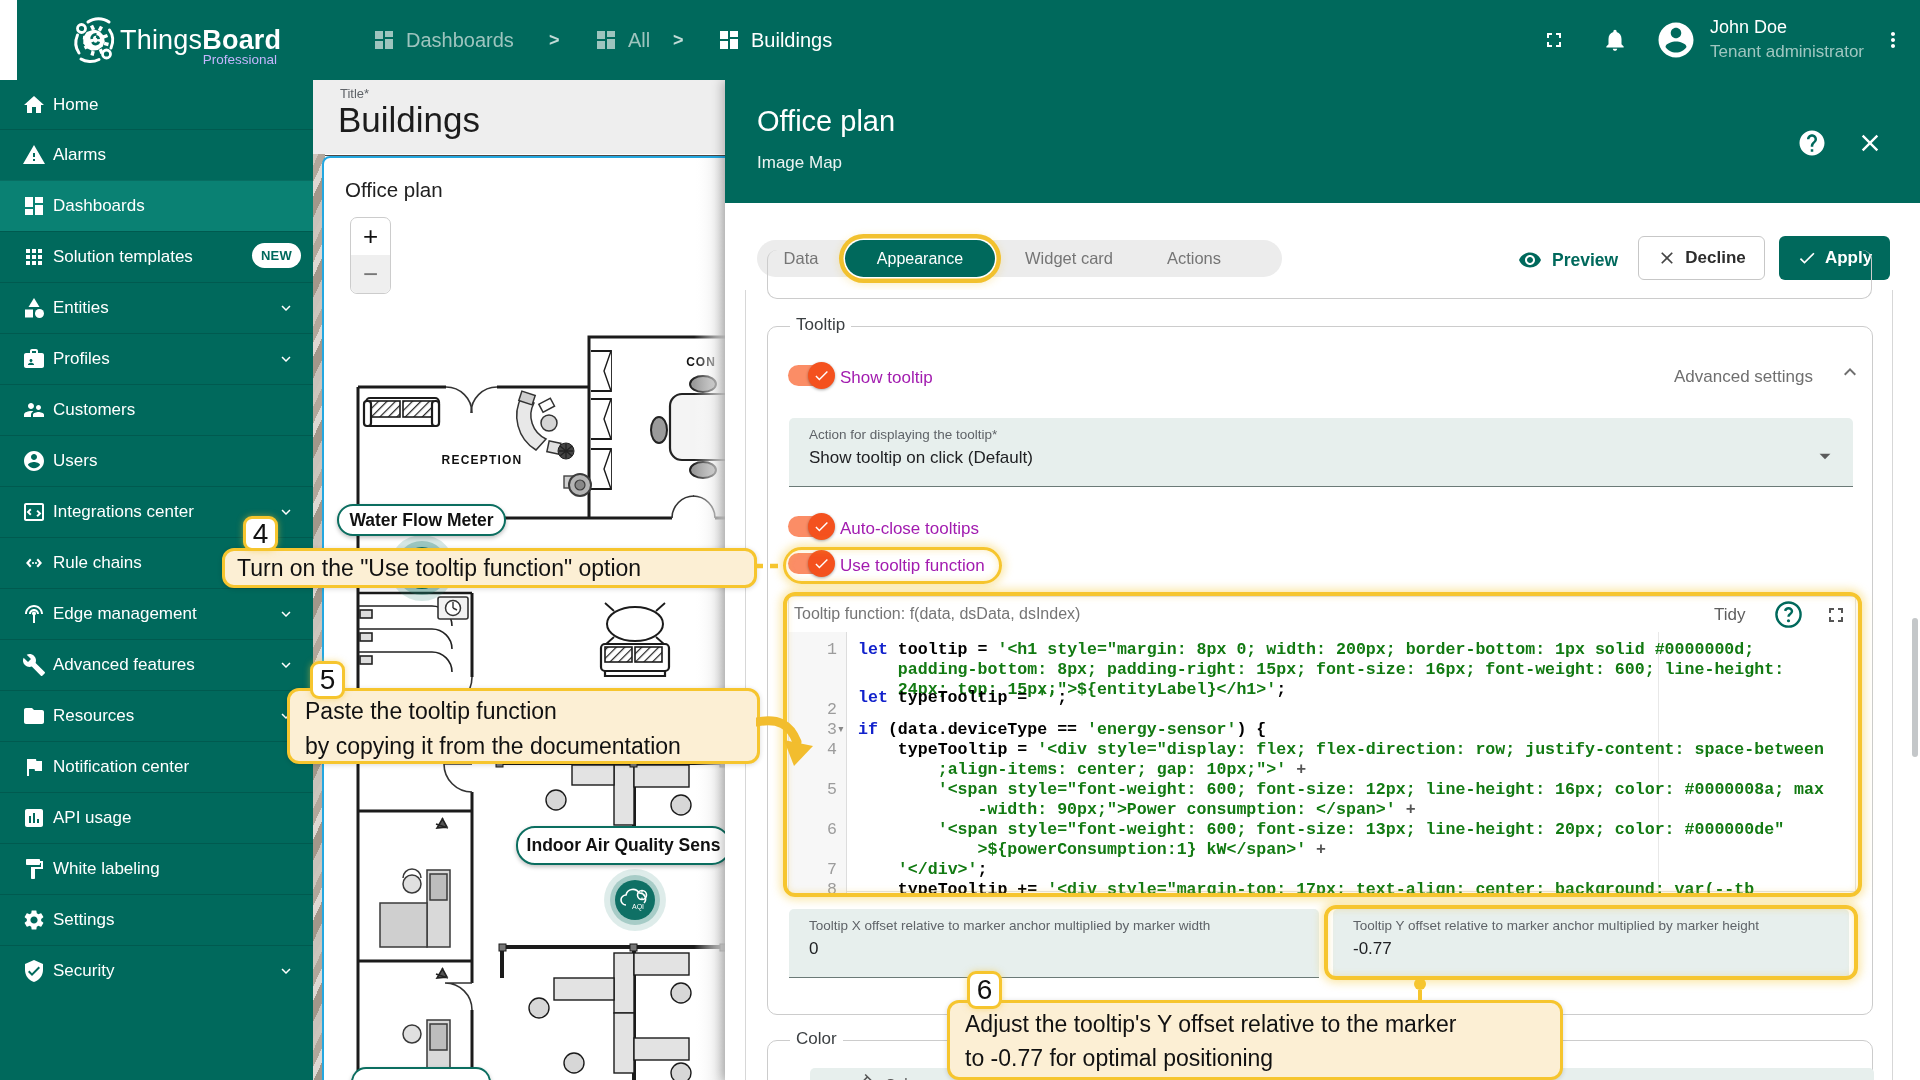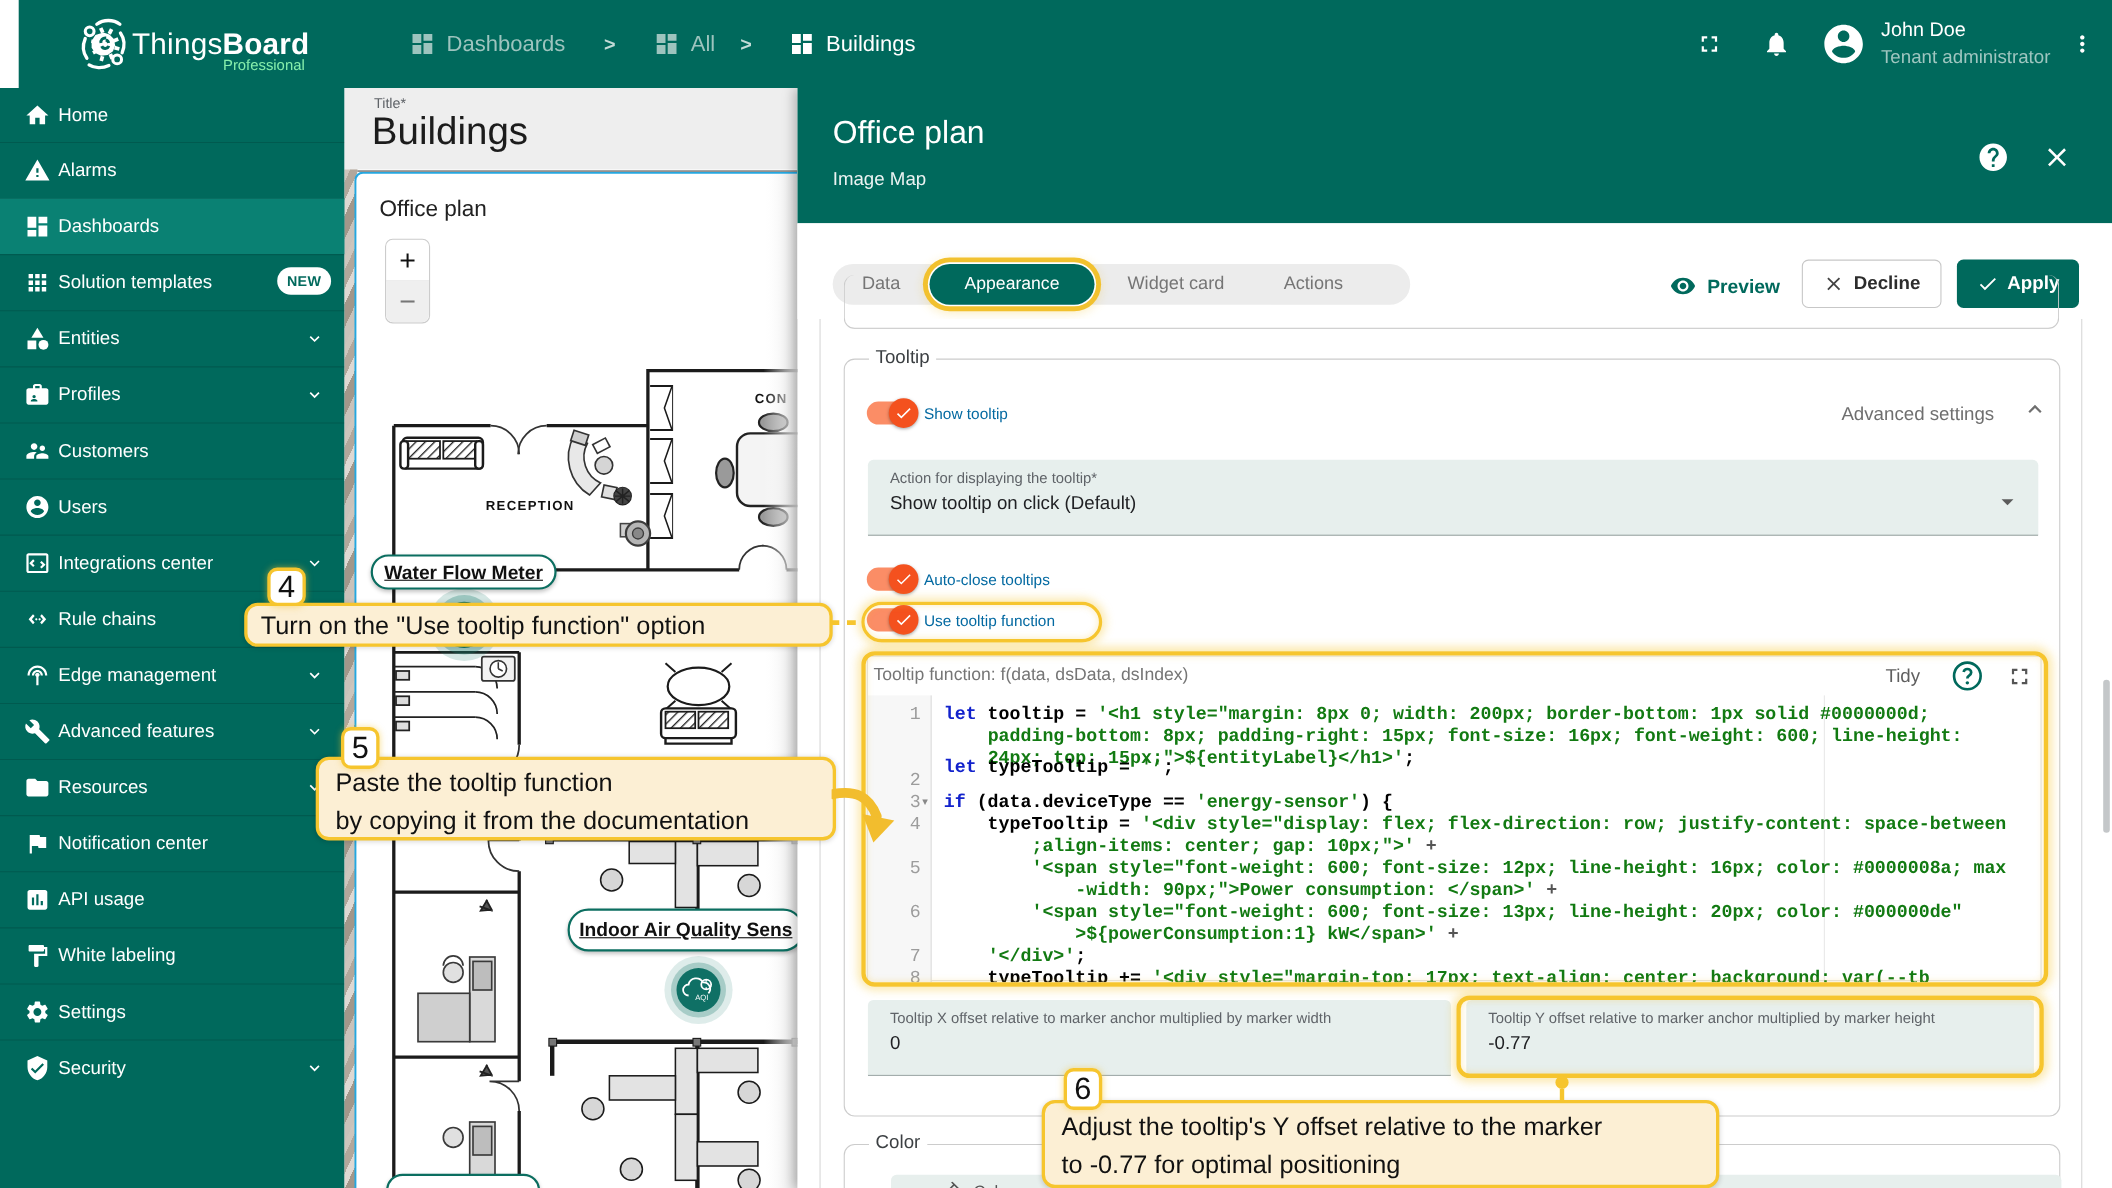--- a/index.html
+++ b/index.html
@@ -4,21 +4,21 @@
 <style>
 * { margin:0; padding:0; box-sizing:border-box; }
 html,body { width:1920px; height:1080px; overflow:hidden; font-family:"Liberation Sans", sans-serif; }
 .abs { position:absolute; }
 body { position:relative; background:#fff; }
 
 #topbar { position:absolute; left:0; top:0; width:1920px; height:80px; background:#00695c; z-index:40;margin-left:17px; }
 #logo { position:absolute; left:54px; top:14px; }
 #logoTxt { position:absolute; left:103px; top:25px; color:#fff; font-size:27px; letter-spacing:.2px; font-weight:400;}
 #logoTxt b { font-weight:700; }
-#logoSub { position:absolute; left:103px; top:52px; width:157px; text-align:right; color:#86efac; font-size:13.5px; }
+#logoSub { position:absolute; left:103px; top:52px; width:157px; text-align:right; color:#c4b5fd; font-size:13.5px; }
 .crumb { position:absolute; top:0; height:80px; display:flex; align-items:center; gap:10px; color:#9dc4be; font-size:20px; }
 .crumb.active { color:#fff; }
 .crumbsep { position:absolute; top:0; height:80px; display:flex; align-items:center; color:#c2dbd7; font-size:18px; font-weight:700; }
 
 #sidebar { position:absolute; left:0; top:80px; width:313px; height:1000px; background:#00695c; z-index:41; }
 .mi { position:relative; width:313px; height:51px; display:flex; align-items:center; color:#fff; font-size:17px; font-weight:500; border-top:1px solid rgba(0,0,0,0.14); }
 .mi:first-child { border-top:none; height:49px; }
 .mi .ic { position:absolute; left:22px; width:24px; height:24px; }
 .mi .lbl { position:absolute; left:53px; white-space:nowrap; }
 .mi.sel { background:#0a8173; }
@@ -31,41 +31,41 @@
 #photostrip { position:absolute; left:313px; top:154px; width:12px; height:926px; z-index:1;
   background:repeating-linear-gradient(115deg,#cdc5bc 0 5px,#b2a79b 5px 12px,#ded8d2 12px 18px,#a2978a 18px 27px,#c9c2ba 27px 34px); }
 #darkline { position:absolute; left:325px; top:154.5px; width:400px; height:1.5px; background:#4a4a48; z-index:2;}
 #widget { position:absolute; left:322px; top:156px; width:403px; height:924px; background:#fff; border:2px solid #24a7e0; border-right:none; border-bottom:none; border-radius:8px 0 0 0; z-index:2; overflow:hidden; }
 #widget .wtitle { position:absolute; left:21px; top:20px; font-size:20.5px; color:#212121; }
 
 #zoomctl { position:absolute; left:26px; top:59px; width:41px; height:77px; border:1px solid #ccc; border-radius:7px; background:#fff; }
 #zoomctl .zplus { position:absolute; left:0; top:0; width:100%; height:38px; display:flex; align-items:center; justify-content:center; font-size:26px; color:#111; border-bottom:1px solid #d5d5d5;}
 #zoomctl .zminus { position:absolute; left:0; bottom:0; width:100%; height:38px; display:flex; align-items:center; justify-content:center; font-size:26px; color:#777; background:#efefef; border-radius:0 0 7px 7px;}
 
-.pill { position:absolute; background:#fff; border:2.5px solid #0b6e60; border-radius:17px; font-weight:700; font-size:17.5px; color:#111; display:flex; align-items:center; justify-content:center; box-shadow:0 2px 4px rgba(0,0,0,.25); z-index:5;text-decoration:underline;}
+.pill { position:absolute; background:#fff; border:2.5px solid #0b6e60; border-radius:17px; font-weight:700; font-size:17.5px; color:#111; display:flex; align-items:center; justify-content:center; box-shadow:0 2px 4px rgba(0,0,0,.25); z-index:5;}
 
 #dialog { position:absolute; left:725px; top:80px; width:1195px; height:1000px; background:#fff; z-index:20; box-shadow:-3px 0 10px rgba(0,0,0,.25);}
 #dlg-head { position:absolute; left:0; top:0; width:100%; height:123px; background:#00695c; color:#fff; }
 #dlg-head .t1 { position:absolute; left:32px; top:25px; font-size:29px; font-weight:500; }
 #dlg-head .t2 { position:absolute; left:32px; top:73px; font-size:17px; color:rgba(255,255,255,.92); }
 
 #dlg-tools { position:absolute; left:0; top:123px; width:100%; height:87px; background:#fff; }
 #tabsbar { position:absolute; left:32px; top:37px; width:525px; height:37px; background:#ececec; border-radius:19px; display:flex; align-items:center; }
 .tab { font-size:16.5px; color:#757575; font-weight:500; text-align:center; }
 #tab-appear { position:absolute; left:88px; top:0px; height:37px; width:150px; background:#00695c; border-radius:19px; color:#fff; display:flex; align-items:center; justify-content:center; box-shadow:0 0 0 1.5px #fff, 0 0 0 6px #f2c12e, 0 2px 10px 5px rgba(242,193,46,.33); }
 .btn { position:absolute; height:44px; border-radius:6px; font-size:17px; font-weight:600; display:flex; align-items:center; justify-content:center; gap:8px; }
 
 #panel { position:absolute; left:20px; top:210px; width:1148px; height:790px; border-left:1px solid #d7d7d7; border-right:1px solid #d7d7d7; background:#fff; }
 .fieldset { position:absolute; border:1px solid #ccc; border-radius:10px;padding-left:28px; }
 .fieldset .legend { position:absolute; top:-12px; left:22px; background:#fff; padding:0 6px; font-size:17px; color:#3c4043; }
 
 .tgl { position:absolute; width:45px; height:23px; }
 .tgl .track { position:absolute; left:0; top:1px; width:45px; height:21px; border-radius:11px; background:#fb8d66; }
 .tgl .thumb { position:absolute; right:-2px; top:-2px; width:27px; height:27px; border-radius:50%; background:#f4511e; box-shadow:0 1px 3px rgba(0,0,0,.35); display:flex; align-items:center; justify-content:center; }
-.tgl-label { position:absolute; font-size:14px; color:#0369a1; }
+.tgl-label { position:absolute; font-size:17px; color:#a21caf; }
 
 .matfield { position:absolute; background:#e7efed; border-radius:5px 5px 0 0; border-bottom:1px solid #6b7a77; }
 .matfield .flabel { position:absolute; left:20px; top:9px; font-size:13.5px; color:#5f6368; }
 .matfield .fval { position:absolute; left:20px; top:30px; font-size:17px; color:#202124; }
 
 .ring { position:absolute; border:4px solid #f6c52e; border-radius:12px; box-shadow:0 0 9px 3px rgba(246,197,46,.4), inset 0 0 6px 1px rgba(246,197,46,.25); z-index:6; }
 
 .co-num { position:absolute; background:#fff; border:3px solid #f6c52e; border-radius:9px; font-size:28px; color:#111; display:flex; align-items:center; justify-content:center; z-index:61; box-shadow:0 0 6px rgba(246,197,46,.5);}
 .co-box { position:absolute; background:#fcefd4; border:3.5px solid #f6c52e; border-radius:12px; color:#111; z-index:60; box-shadow:0 1px 5px rgba(0,0,0,.15); }
 

